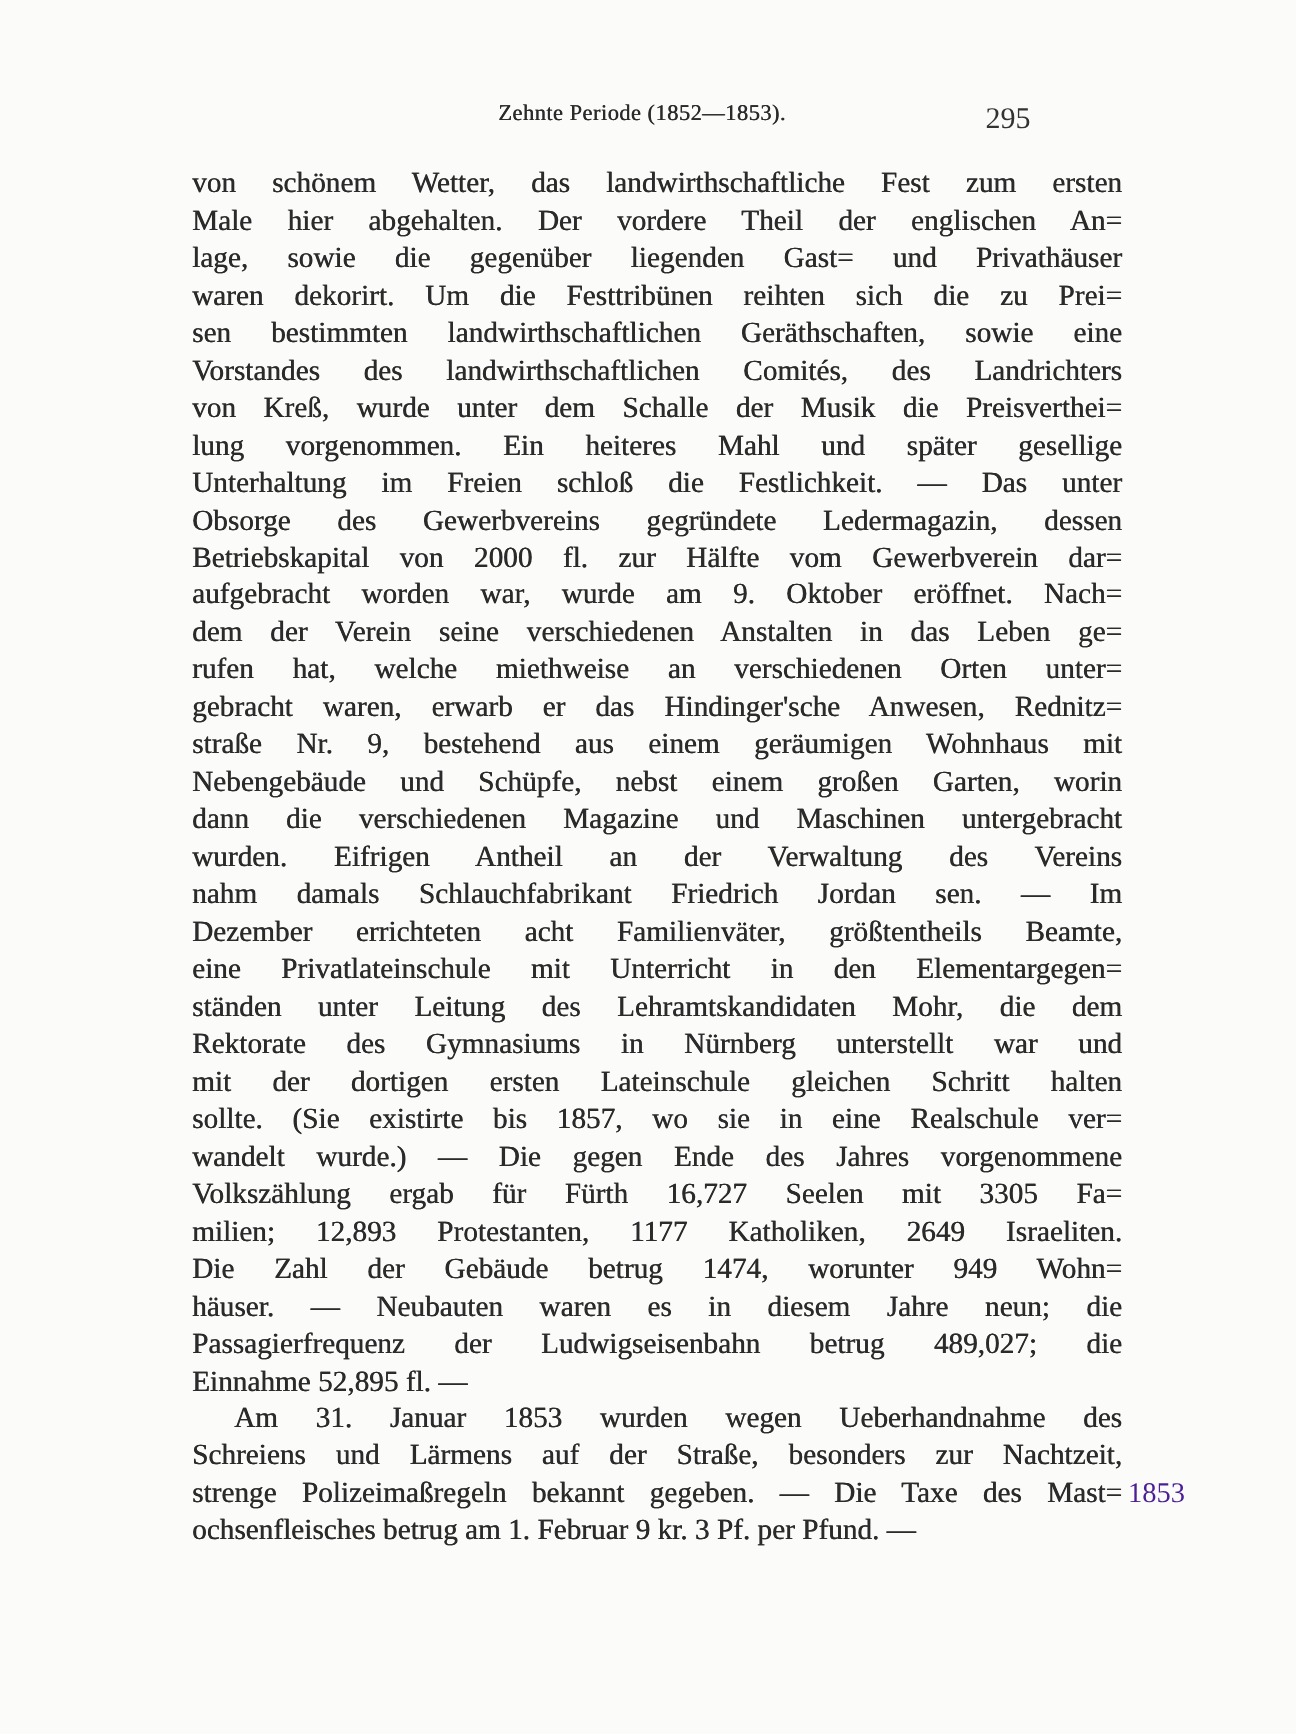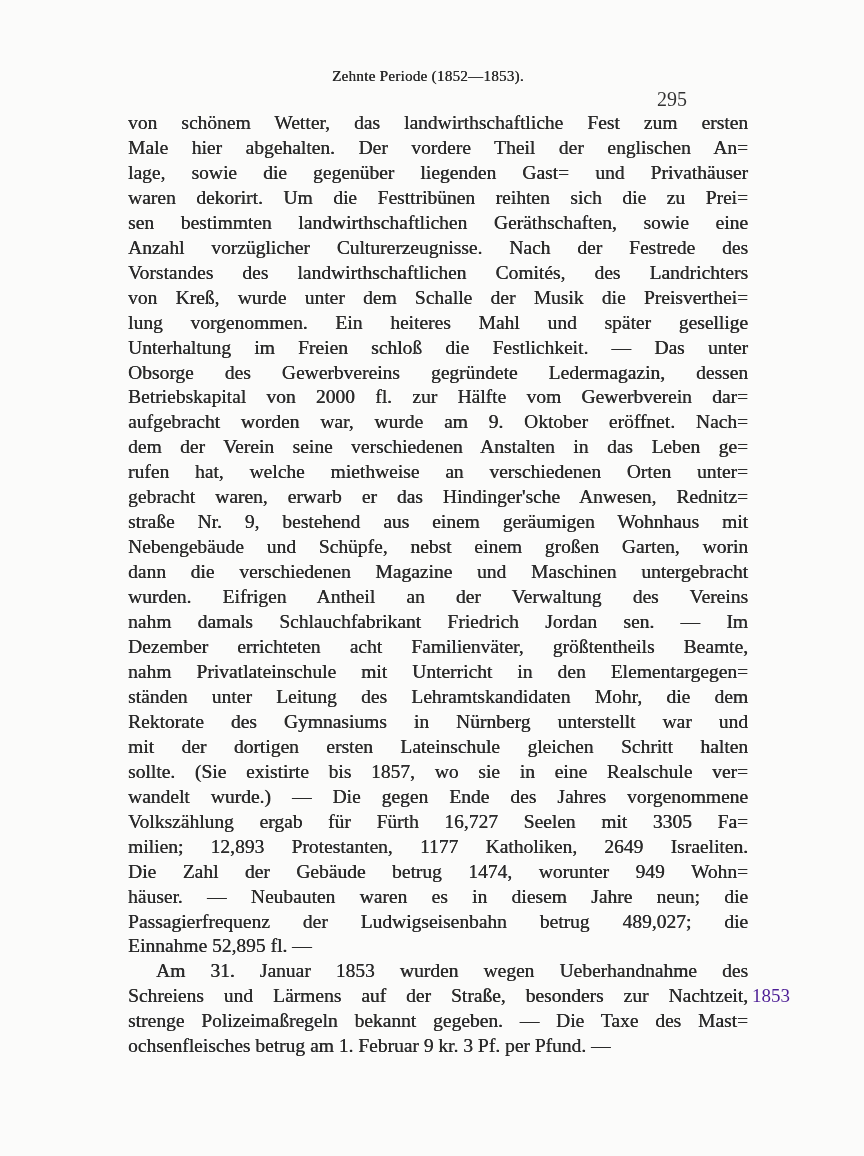--- a/index.html
+++ b/index.html
@@ -26,21 +26,20 @@
     font-size: 15px;
     letter-spacing: 0.3px;
     text-shadow: 0.3px 0 0 currentColor;
   }
   .page-number {
     position: absolute;
     right: 61px;
     top: 0;
     font-size: 20px;
     color: #333;
-    margin-top: 20px;
   }
   .text-block {
     position: absolute;
     top: 111px;
     left: 108px;
     width: 640px;
     font-size: 19.5px;
     line-height: 24.95px;
     text-shadow: 0.3px 0 0 currentColor;
   }
@@ -74,38 +73,37 @@
     <div class="header-title">Zehnte Periode (1852—1853).</div>
     <div class="page-number">295</div>
   </div>
 
   <div class="text-block">
       <div class="line">von schönem Wetter, das landwirthschaftliche Fest zum ersten</div>
       <div class="line">Male hier abgehalten. Der vordere Theil der englischen An=</div>
       <div class="line">lage, sowie die gegenüber liegenden Gast= und Privathäuser</div>
       <div class="line">waren dekorirt. Um die Festtribünen reihten sich die zu Prei=</div>
       <div class="line">sen bestimmten landwirthschaftlichen Geräthschaften, sowie eine</div>
-      <div class="line">Anzahl vorzüglicher Culturerzeugnisse. Nach der Festrede des</div>
       <div class="line">Vorstandes des landwirthschaftlichen Comités, des Landrichters</div>
       <div class="line">von Kreß, wurde unter dem Schalle der Musik die Preisverthei=</div>
       <div class="line">lung vorgenommen. Ein heiteres Mahl und später gesellige</div>
       <div class="line">Unterhaltung im Freien schloß die Festlichkeit. — Das unter</div>
       <div class="line">Obsorge des Gewerbvereins gegründete Ledermagazin, dessen</div>
       <div class="line">Betriebskapital von 2000 fl. zur Hälfte vom Gewerbverein dar=</div>
       <div class="line">aufgebracht worden war, wurde am 9. Oktober eröffnet. Nach=</div>
       <div class="line">dem der Verein seine verschiedenen Anstalten in das Leben ge=</div>
       <div class="line">rufen hat, welche miethweise an verschiedenen Orten unter=</div>
       <div class="line">gebracht waren, erwarb er das Hindinger'sche Anwesen, Rednitz=</div>
       <div class="line">straße Nr. 9, bestehend aus einem geräumigen Wohnhaus mit</div>
       <div class="line">Nebengebäude und Schüpfe, nebst einem großen Garten, worin</div>
       <div class="line">dann die verschiedenen Magazine und Maschinen untergebracht</div>
       <div class="line">wurden. Eifrigen Antheil an der Verwaltung des Vereins</div>
       <div class="line">nahm damals Schlauchfabrikant Friedrich Jordan sen. — Im</div>
       <div class="line">Dezember errichteten acht Familienväter, größtentheils Beamte,</div>
-      <div class="line">nahm Privatlateinschule mit Unterricht in den Elementargegen=</div>
+      <div class="line">eine Privatlateinschule mit Unterricht in den Elementargegen=</div>
       <div class="line">ständen unter Leitung des Lehramtskandidaten Mohr, die dem</div>
       <div class="line">Rektorate des Gymnasiums in Nürnberg unterstellt war und</div>
       <div class="line">mit der dortigen ersten Lateinschule gleichen Schritt halten</div>
       <div class="line">sollte. (Sie existirte bis 1857, wo sie in eine Realschule ver=</div>
       <div class="line">wandelt wurde.) — Die gegen Ende des Jahres vorgenommene</div>
       <div class="line">Volkszählung ergab für Fürth 16,727 Seelen mit 3305 Fa=</div>
       <div class="line">milien; 12,893 Protestanten, 1177 Katholiken, 2649 Israeliten.</div>
       <div class="line">Die Zahl der Gebäude betrug 1474, worunter 949 Wohn=</div>
       <div class="line">häuser. — Neubauten waren es in diesem Jahre neun; die</div>
       <div class="line">Passagierfrequenz der Ludwigseisenbahn betrug 489,027; die</div>

